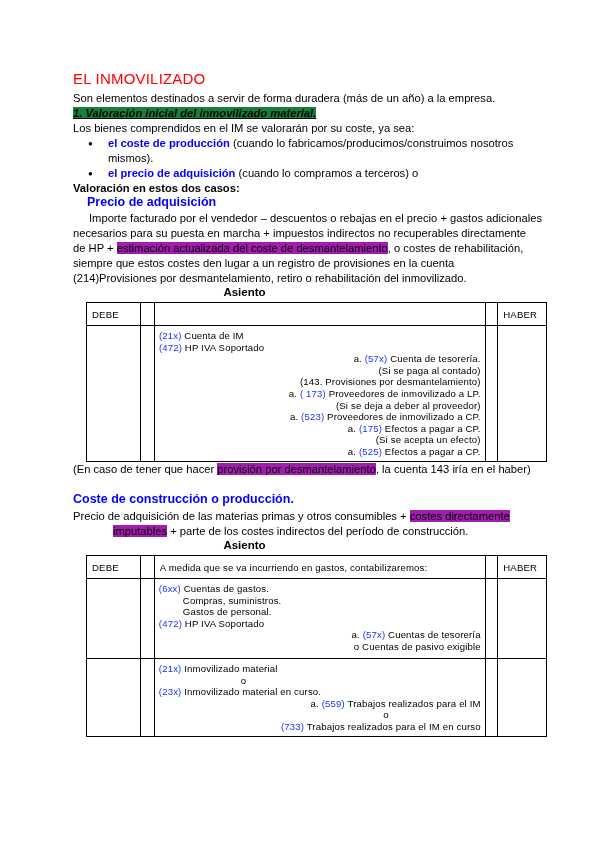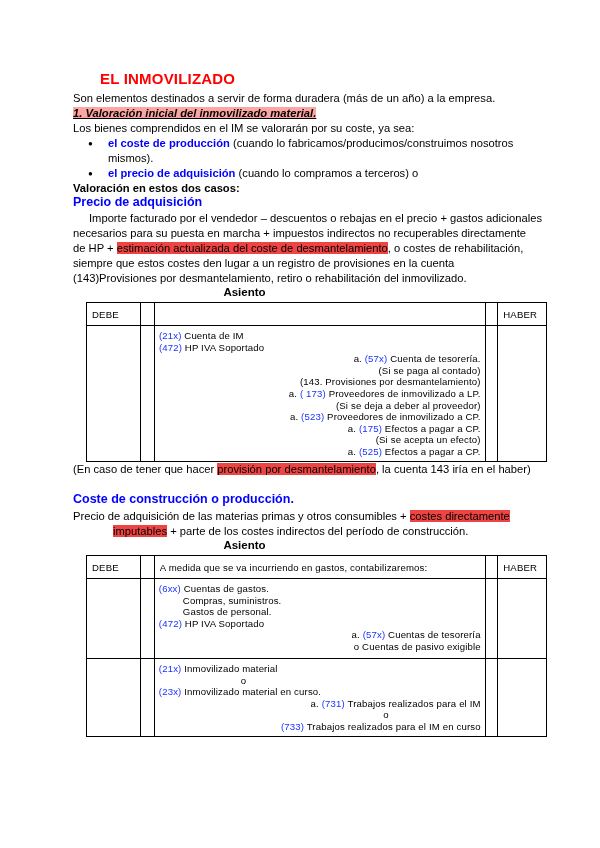--- a/index.html
+++ b/index.html
@@ -1,24 +1,24 @@
 <!DOCTYPE html>
 <html><head>
   <meta charset="utf-8">
   <style>
     html, body { margin: 0; padding: 0; background: #ffffff; }
     body { width: 600px; height: 848px; position: relative; overflow: hidden;
       font-family: "Liberation Sans", sans-serif; color: #000; }
     .abs { position: absolute; white-space: nowrap; }
     .p { font-size: 11.2px; line-height: 15px; }
-    .title { left: 73px; top: 70px; font-size: 15px; font-weight: bold; color: #ff0000; letter-spacing: 0.2px; margin-left: 27px; }
+    .title { left: 73px; top: 70px; font-size: 15px; font-weight: normal; color: #ff0000; letter-spacing: 0.2px; }
     .blue { color: #0000ff; }
     .acct { color: #1a33ff; }
-    .hl-red { background: #ef4444; }
-    .hl-yellow { background: #fca5a5; }
+    .hl-red { background: #a21caf; }
+    .hl-yellow { background: #15803d; }
     .section1 { font-weight: bold; font-style: italic; text-decoration: underline; }
     .bold { font-weight: bold; }
     .subhead { font-size: 12.5px; font-weight: bold; color: #0000ff; }
     .asiento { font-size: 11.5px; font-weight: bold; width: 489px; left: 0; text-align: center; }
     ul.bul { position: absolute; left: 88px; margin: 0; padding: 0; list-style: none; }
     ul.bul li { position: relative; padding-left: 20px; font-size: 11.2px; line-height: 15px; width: 420px; white-space: normal; }
     ul.bul li::before { content: "\25CF"; position: absolute; left: 0; top: 0; font-size: 8px; }
     table.asi { position: absolute; left: 86px; width: 461px; border-collapse: collapse; font-size: 9.6px; letter-spacing: 0.15px; }
     table.asi td { border: 1.2px solid #000; vertical-align: top; padding: 0; }
     td.c1 { width: 54px; }
@@ -46,29 +46,29 @@
     <span class="section1 hl-yellow">1. Valoración inicial del inmovilizado material.</span>
   </div>
   <div class="abs p" style="left:73px; top:121px;">Los bienes comprendidos en el IM se valorarán por su coste, ya sea:</div>
 
   <ul class="bul" style="top:136px;">
     <li><span class="bold blue">el coste de producción</span><span> (cuando lo fabricamos/producimos/construimos nosotros mismos).</span></li>
     <li><span class="bold blue">el precio de adquisición</span><span> (cuando lo compramos a terceros) o</span></li>
   </ul>
 
   <div class="abs p bold" style="left:73px; top:181px;">Valoración en estos dos casos:</div>
-  <div class="abs subhead" style="left:73px; top:195px;">Precio de adquisición</div>
+  <div class="abs subhead" style="left:87px; top:195px;">Precio de adquisición</div>
 
   <div class="abs p" style="left:73px; top:211px;margin-left:16px;">Importe facturado por el vendedor – descuentos o rebajas en el precio + gastos adicionales</div>
   <div class="abs p" style="left:73px; top:226px;">necesarios para su puesta en marcha + impuestos indirectos no recuperables directamente</div>
   <div class="abs p" style="left:73px; top:241px;">
     <span>de HP + </span><span class="hl-red">estimación actualizada del coste de desmantelamiento</span><span>, o costes de rehabilitación,</span>
   </div>
   <div class="abs p" style="left:73px; top:256px;">siempre que estos costes den lugar a un registro de provisiones en la cuenta</div>
-  <div class="abs p" style="left:73px; top:271px;">(143)Provisiones por desmantelamiento, retiro o rehabilitación del inmovilizado.</div>
+  <div class="abs p" style="left:73px; top:271px;">(214)Provisiones por desmantelamiento, retiro o rehabilitación del inmovilizado.</div>
   <div class="abs asiento" style="top:286px;">Asiento</div>
 
   <table class="asi" style="top:302px;">
     <tbody>
         <tr class="hdr">
       <td class="c1">
             <div class="lbl">DEBE</div>
           </td>
       <td class="c2"></td>
       <td class="c3"></td>
@@ -146,21 +146,21 @@
       <td class="c5"></td>
     </tr>
     <tr style="height:76px;">
       <td class="c1"></td>
       <td class="c2"></td>
       <td class="c3">
         <div class="entry">
           <div class="ln"><span class="acct">(21x)</span><span> Inmovilizado material</span></div>
           <div class="ln ctr-o">o</div>
           <div class="ln"><span class="acct">(23x)</span><span> Inmovilizado material en curso.</span></div>
-          <div class="ln r"><span>a. </span><span class="acct">(731)</span><span> Trabajos realizados para el IM</span></div>
+          <div class="ln r"><span>a. </span><span class="acct">(559)</span><span> Trabajos realizados para el IM</span></div>
           <div class="ln ctr-o2">o</div>
           <div class="ln r"><span class="acct">(733)</span><span> Trabajos realizados para el IM en curso</span></div>
         </div>
       </td>
       <td class="c4"></td>
       <td class="c5"></td>
     </tr>
   </tbody>
     </table>
 

